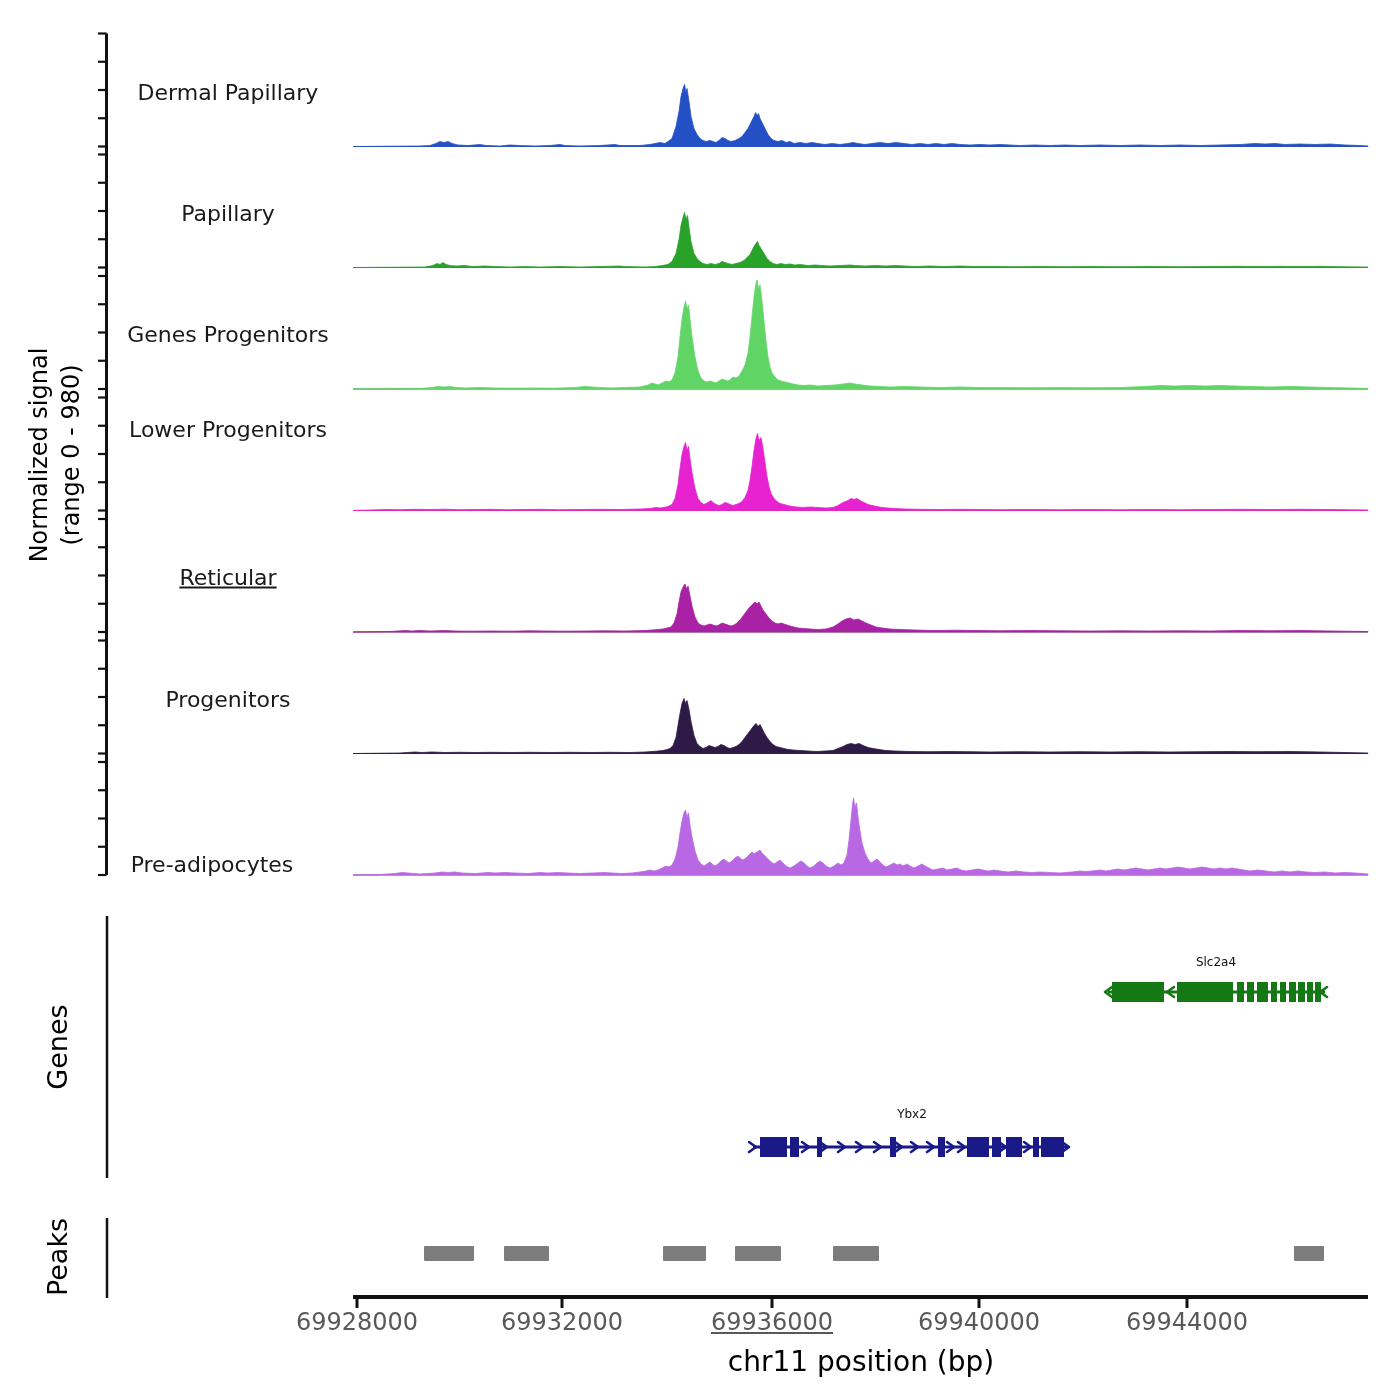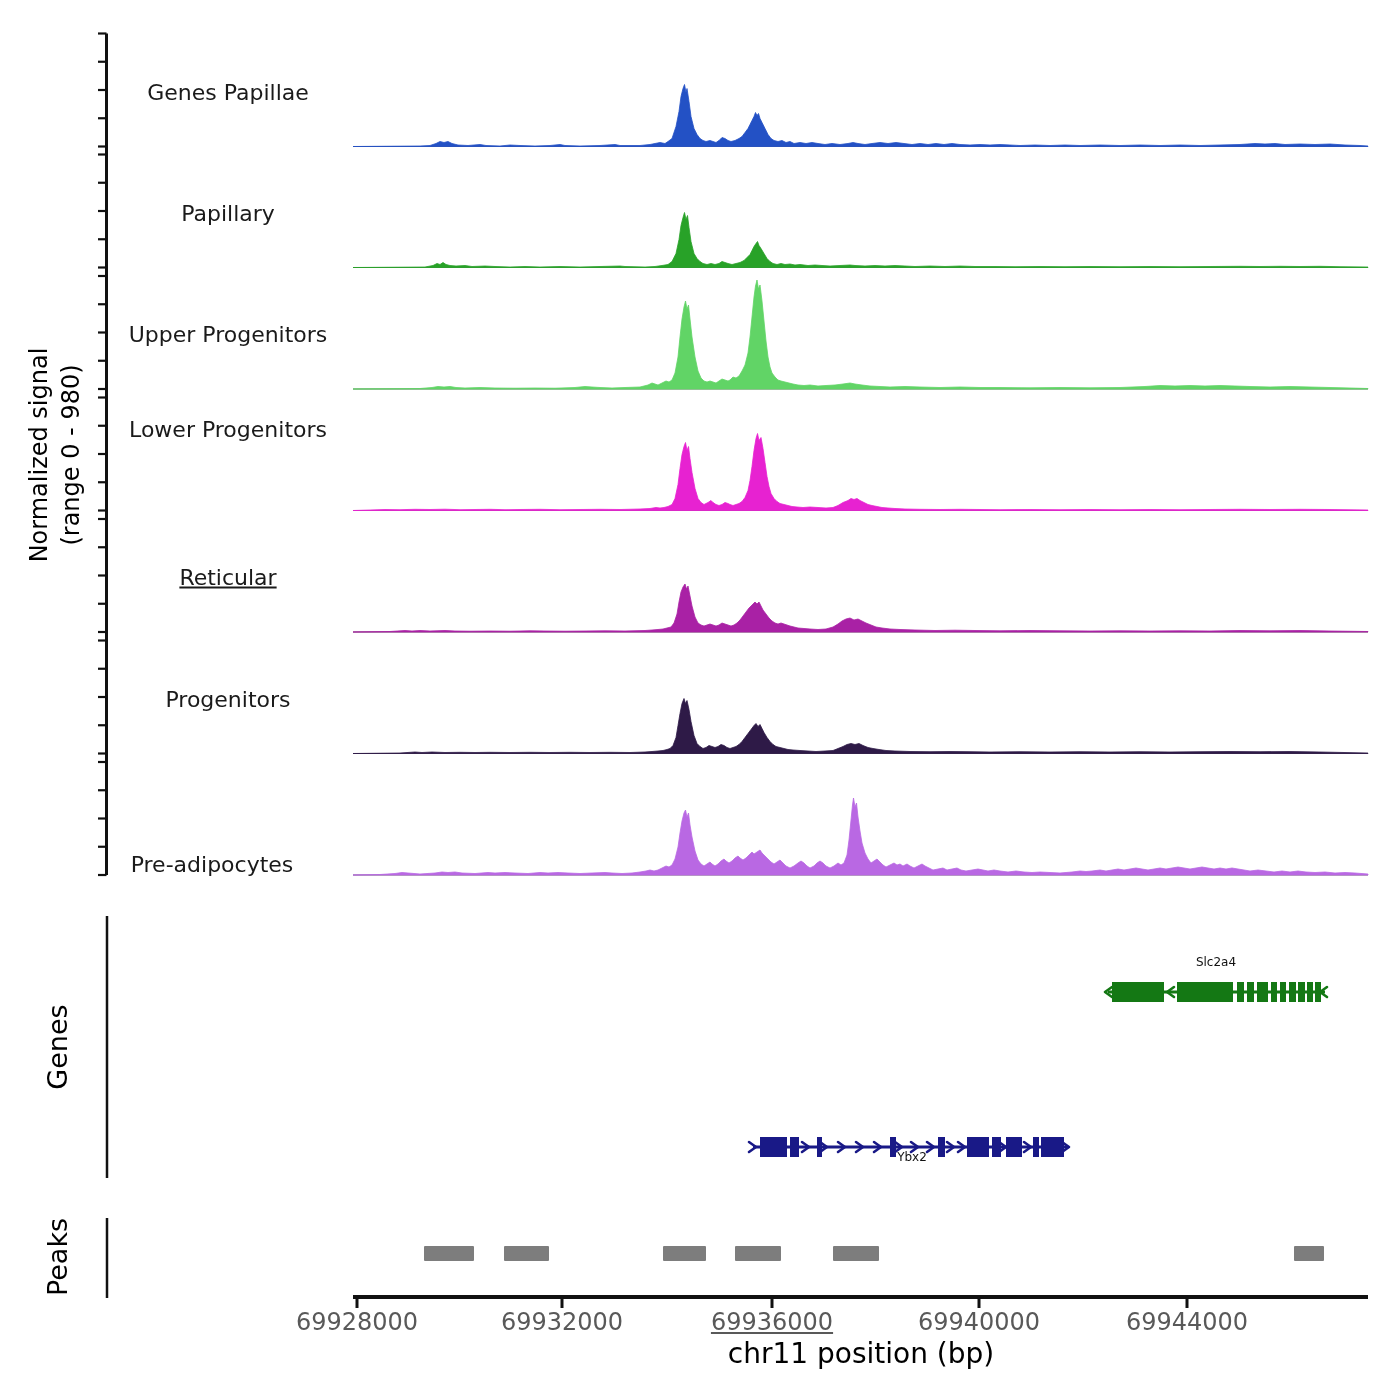--- a/index.html
+++ b/index.html
@@ -4,21 +4,21 @@
 <style>
   html,body{margin:0;padding:0;background:#ffffff;}
   #stage{
     position:relative;width:1400px;height:1400px;background:#ffffff;overflow:hidden;
     font-family:"DejaVu Sans","Liberation Sans",sans-serif;
   }
   #chart-svg{position:absolute;left:0;top:0;}
   .abs{position:absolute;transform:translate(-50%,-50%);white-space:nowrap;}
   .track-label{font-size:22px;color:#1a1a1a;}
   .x-tick-label{font-size:24px;color:#595959;}
-  .x-axis-title{font-size:28px;color:#000000;}
+  .x-axis-title{font-size:28px;color:#000000;margin-top:8px;}
   .gene-label{font-size:12px;color:#111111;}
   .section-label{font-size:27px;color:#000000;transform:translate(-50%,-50%) rotate(-90deg);}
   .y-axis-label{
     font-size:24px;color:#000000;text-align:center;line-height:32px;
     transform:translate(-50%,-50%) rotate(-90deg);
   }
 </style>
 </head>
 <body>
 
@@ -135,28 +135,28 @@
     <div>(range 0 - 980)</div>
   </div>
 
   <div class="abs section-label" style="left:57px;top:1047px;">Genes</div>
 
   <div class="abs section-label" style="left:57px;top:1257px;">Peaks</div>
 
   <div class="abs x-axis-title" style="left:861px;top:1353px;">chr11 position (bp)</div>
 
   <div id="dyn-labels">
-      <div class="abs track-label" style="left: 228px; top: 91.5px;">Genes Papillae</div>
+      <div class="abs track-label" style="left: 228px; top: 91.5px;">Dermal Papillary</div>
       <div class="abs track-label" style="left: 228px; top: 212.5px;">Papillary</div>
-      <div class="abs track-label" style="left: 228px; top: 334px;">Upper Progenitors</div>
+      <div class="abs track-label" style="left: 228px; top: 334px;">Genes Progenitors</div>
       <div class="abs track-label" style="left: 228px; top: 429px;">Lower Progenitors</div>
       <div class="abs track-label" style="left: 228px; top: 577px; text-decoration: underline;">Reticular</div>
       <div class="abs track-label" style="left: 228px; top: 698.5px;">Progenitors</div>
       <div class="abs track-label" style="left: 212px; top: 820px; margin-top: 44px;">Pre-adipocytes</div>
       <div class="abs x-tick-label" style="left: 357px; top: 1322px; text-align: center;">69928000</div>
       <div class="abs x-tick-label" style="left: 562px; top: 1322px;">69932000</div>
       <div class="abs x-tick-label" style="left: 772px; top: 1322px; text-decoration: underline;">69936000</div>
       <div class="abs x-tick-label" style="left: 979px; top: 1322px;">69940000</div>
       <div class="abs x-tick-label" style="left: 1187px; top: 1322px;">69944000</div>
       <div class="abs gene-label" style="left: 1216px; top: 962px;">Slc2a4</div>
-      <div class="abs gene-label" style="left: 912px; top: 1157px; text-align: center;">Ybx2</div>
+      <div class="abs gene-label" style="left: 912px; top: 1114px; text-align: center;">Ybx2</div>
     </div>
 </div>
 
 </body></html>

